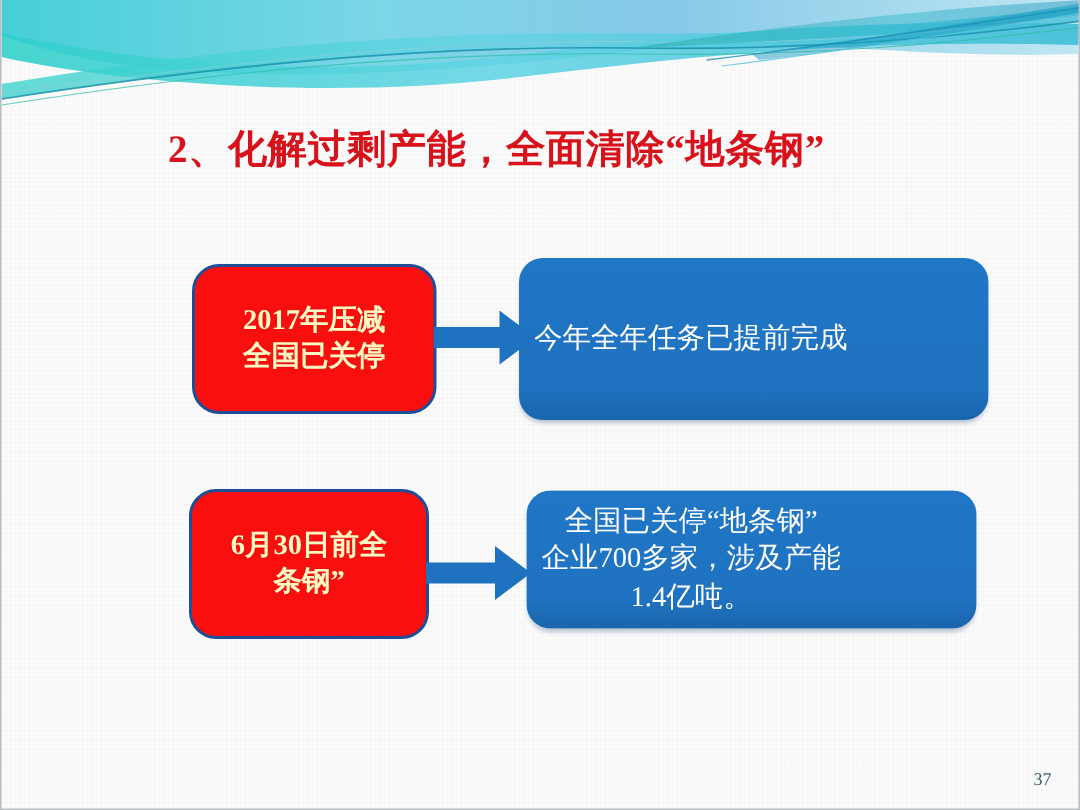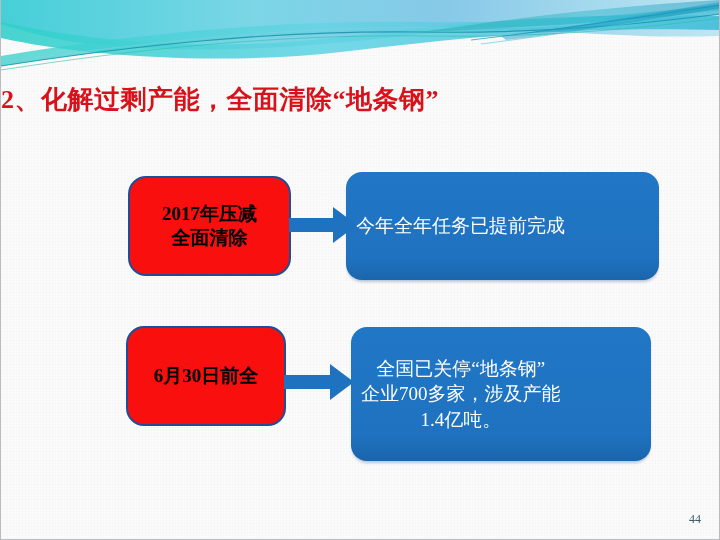--- a/index.html
+++ b/index.html
@@ -36,36 +36,37 @@
     height: 90px;
     z-index: 2;
   }
 
   
   #title {
     position: absolute;
     left: 0;
     top: 82px;
     width: 640px;
-    text-align: left;
+    text-align: center;
     color: #d8121a;
     font-size: 26px;
     font-weight: bold;
     letter-spacing: 0.5px;
     white-space: nowrap;
     z-index: 5;
+    padding-left: 10px;
   }
 
   
   .red-box {
     position: absolute;
     background: #fa0f0f;
     border: 2px solid #1f4e99;
     border-radius: 18px;
-    color: #000000;
+    color: #fef9c3;
     font-size: 19px;
     font-weight: bold;
     line-height: 1.28;
     display: flex;
     align-items: center;
     justify-content: center;
     text-align: center;
     box-sizing: border-box;
     padding: 2px 8px;
     z-index: 6;
@@ -151,47 +152,48 @@
     <path d="M0,52 C120,34 250,18 400,20 C520,22 620,12 720,2 L720,0 L0,0 Z" fill="none"></path>
   </svg>
 
   <div id="texture"></div>
 
   <div id="title">2、化解过剩产能，全面清除“地条钢”</div>
 
   <div class="red-box" style="left:127px; top:176px; width:163px; height:100px;">
     <div>
       <span class="line">2017年压减</span>
-      <span class="line">全面清除</span>
+      <span class="line">全国已关停</span>
     </div>
   </div>
 
   <svg class="arrow" style="left:288px; top:203px; width:70px; height:44px;" viewBox="0 0 70 44">
     <path d="M0,15 L44,15 L44,4 L68,22 L44,40 L44,29 L0,29 Z" fill="#1f72c0"></path>
   </svg>
 
   <div class="blue-box" style="left:345px; top:172px; width:313px; height:108px;">
     <div>
       <span class="line">今年全年任务已提前完成</span>
     </div>
   </div>
 
   <div class="red-box" style="left:125px; top:326px; width:160px; height:100px;">
     <div>
       <span class="line">6月30日前全</span>
+      <span class="line">条钢”</span>
     </div>
   </div>
 
   <svg class="arrow" style="left:283px; top:360px; width:72px; height:44px;" viewBox="0 0 72 44">
     <path d="M0,15 L46,15 L46,4 L70,22 L46,40 L46,29 L0,29 Z" fill="#1f72c0"></path>
   </svg>
 
-  <div class="blue-box" style="left:350px; top:327px; width:300px; height:134px;">
+  <div class="blue-box" style="left:350px; top:327px; width:300px; height:92px;">
     <div>
       <span class="line">全国已关停“地条钢”</span>
       <span class="line">企业700多家，涉及产能</span>
       <span class="line">1.4亿吨。</span>
     </div>
   </div>
 
-  <div id="page-number">44</div>
+  <div id="page-number">37</div>
 
 </div>
 
 </body></html>

